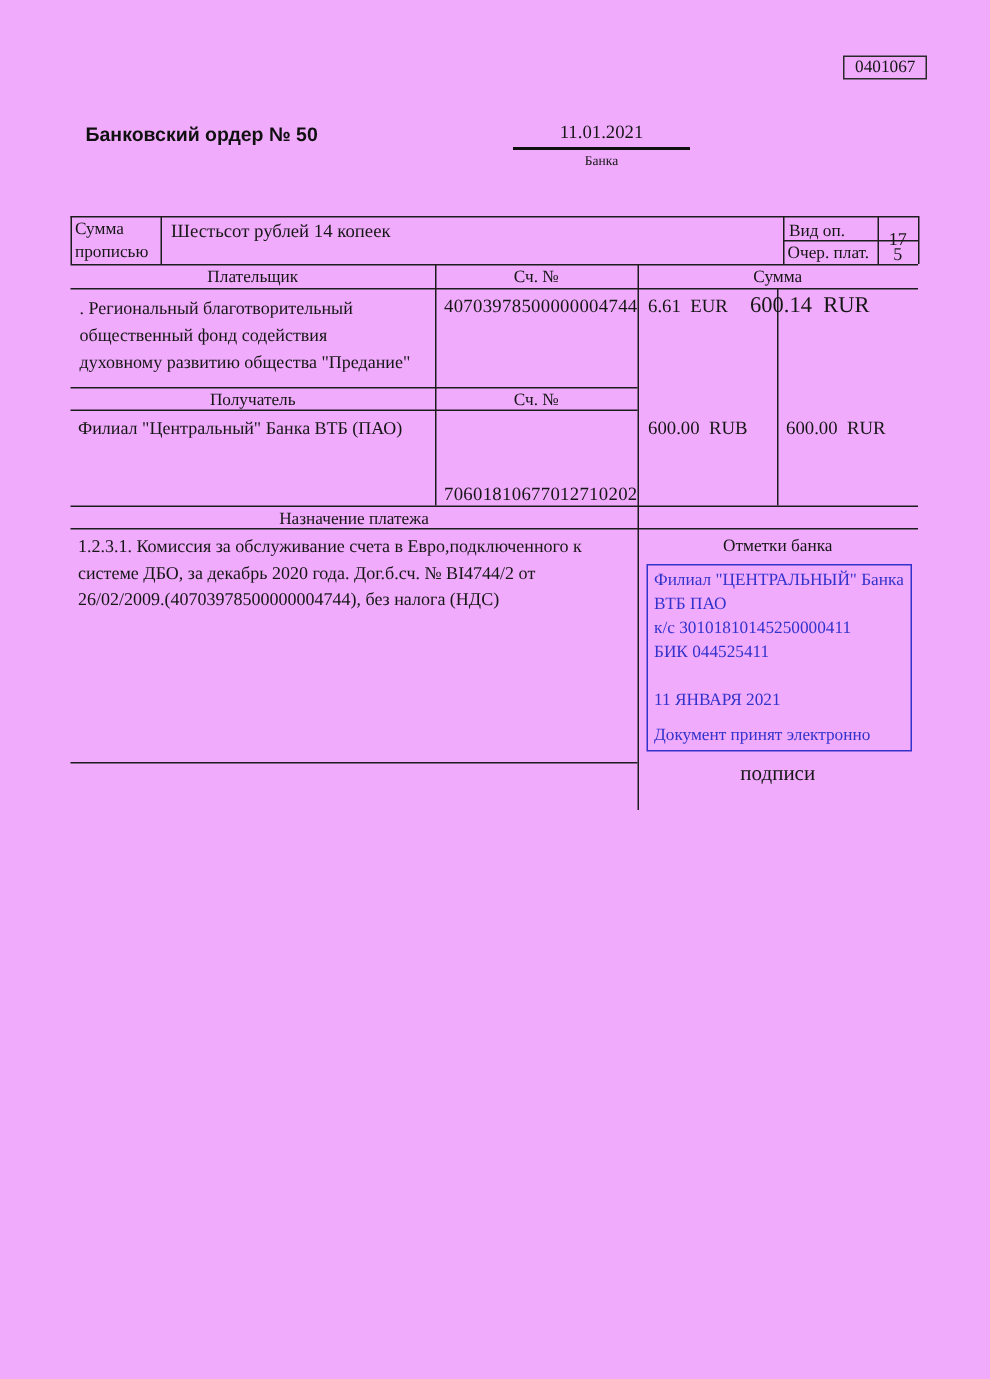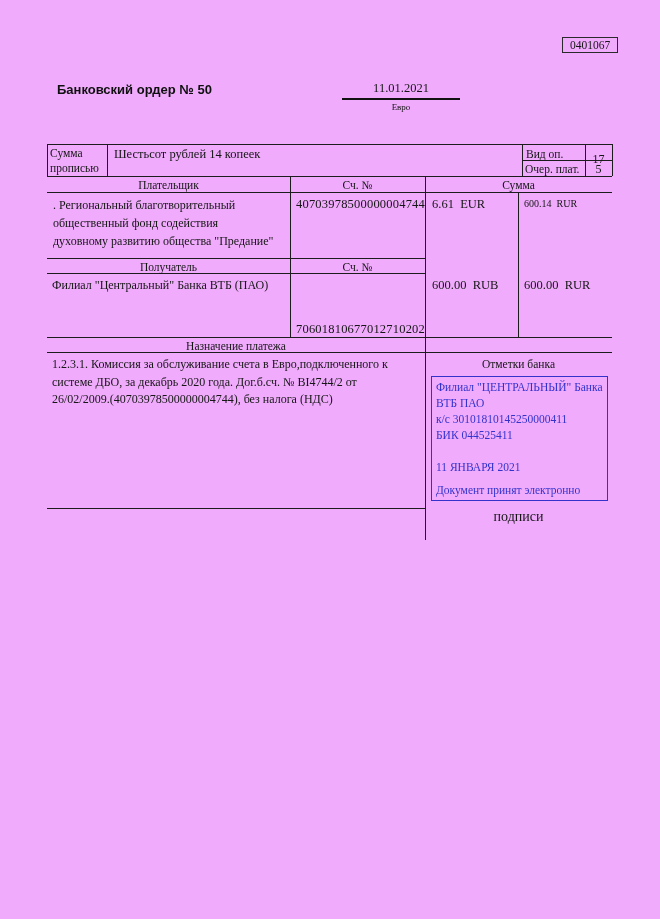--- a/index.html
+++ b/index.html
@@ -52,21 +52,21 @@
 
 <div class="page">
 
   <div class="code-box">
     <span>0401067</span>
   </div>
 
   <div class="title">Банковский ордер № 50</div>
   <div class="date-block">
     <div class="date-value">11.01.2021</div>
-    <div class="date-label">Евро</div>
+    <div class="date-label">Банка</div>
   </div>
 
   <div class="hl" style="top:144px;left:47px;width:565px;"></div>
   <div class="hl" style="top:160px;left:522px;width:90px;"></div>
   <div class="hl" style="top:176px;left:47px;width:565px;"></div>
   <div class="hl" style="top:192px;left:47px;width:565px;"></div>
   <div class="hl" style="top:258px;left:47px;width:378px;"></div>
   <div class="hl" style="top:273px;left:47px;width:378px;"></div>
   <div class="hl" style="top:337px;left:47px;width:565px;"></div>
   <div class="hl" style="top:352px;left:47px;width:565px;"></div>
@@ -91,21 +91,21 @@
   <div class="cell hdr center" style="left:290px;top:178px;width:135px;">Сч. №</div>
   <div class="cell hdr center" style="left:425px;top:178px;width:187px;">Сумма</div>
 
   <div class="cell" style="left:53px;top:196px;">
     <div class="name-line">. Региональный благотворительный</div>
     <div class="name-line">общественный фонд содействия</div>
     <div class="name-line">духовному развитию общества "Предание"</div>
   </div>
   <div class="cell acct" style="left:296px;top:197px;">40703978500000004744</div>
   <div class="cell pre" style="left:432px;top:197px;font-size:12.5px;">6.61  EUR</div>
-  <div class="cell pre" style="left:524px;top:197px;font-size:10px;">600.14  RUR</div>
+  <div class="cell pre" style="left:500px;top:197px;font-size:15px;">600.14  RUR</div>
 
   <div class="cell hdr center" style="left:47px;top:260px;width:243px;">Получатель</div>
   <div class="cell hdr center" style="left:290px;top:260px;width:135px;">Сч. №</div>
 
   <div class="cell" style="left:52px;top:278px;">Филиал "Центральный" Банка ВТБ (ПАО)</div>
   <div class="cell acct" style="left:296px;top:278px;margin-top:44px;">70601810677012710202</div>
   <div class="cell pre" style="left:432px;top:278px;font-size:12.5px;">600.00  RUB</div>
   <div class="cell pre" style="left:524px;top:278px;font-size:12.5px;">600.00  RUR</div>
 
   <div class="cell hdr center" style="left:47px;top:339px;width:378px;">Назначение платежа</div>

